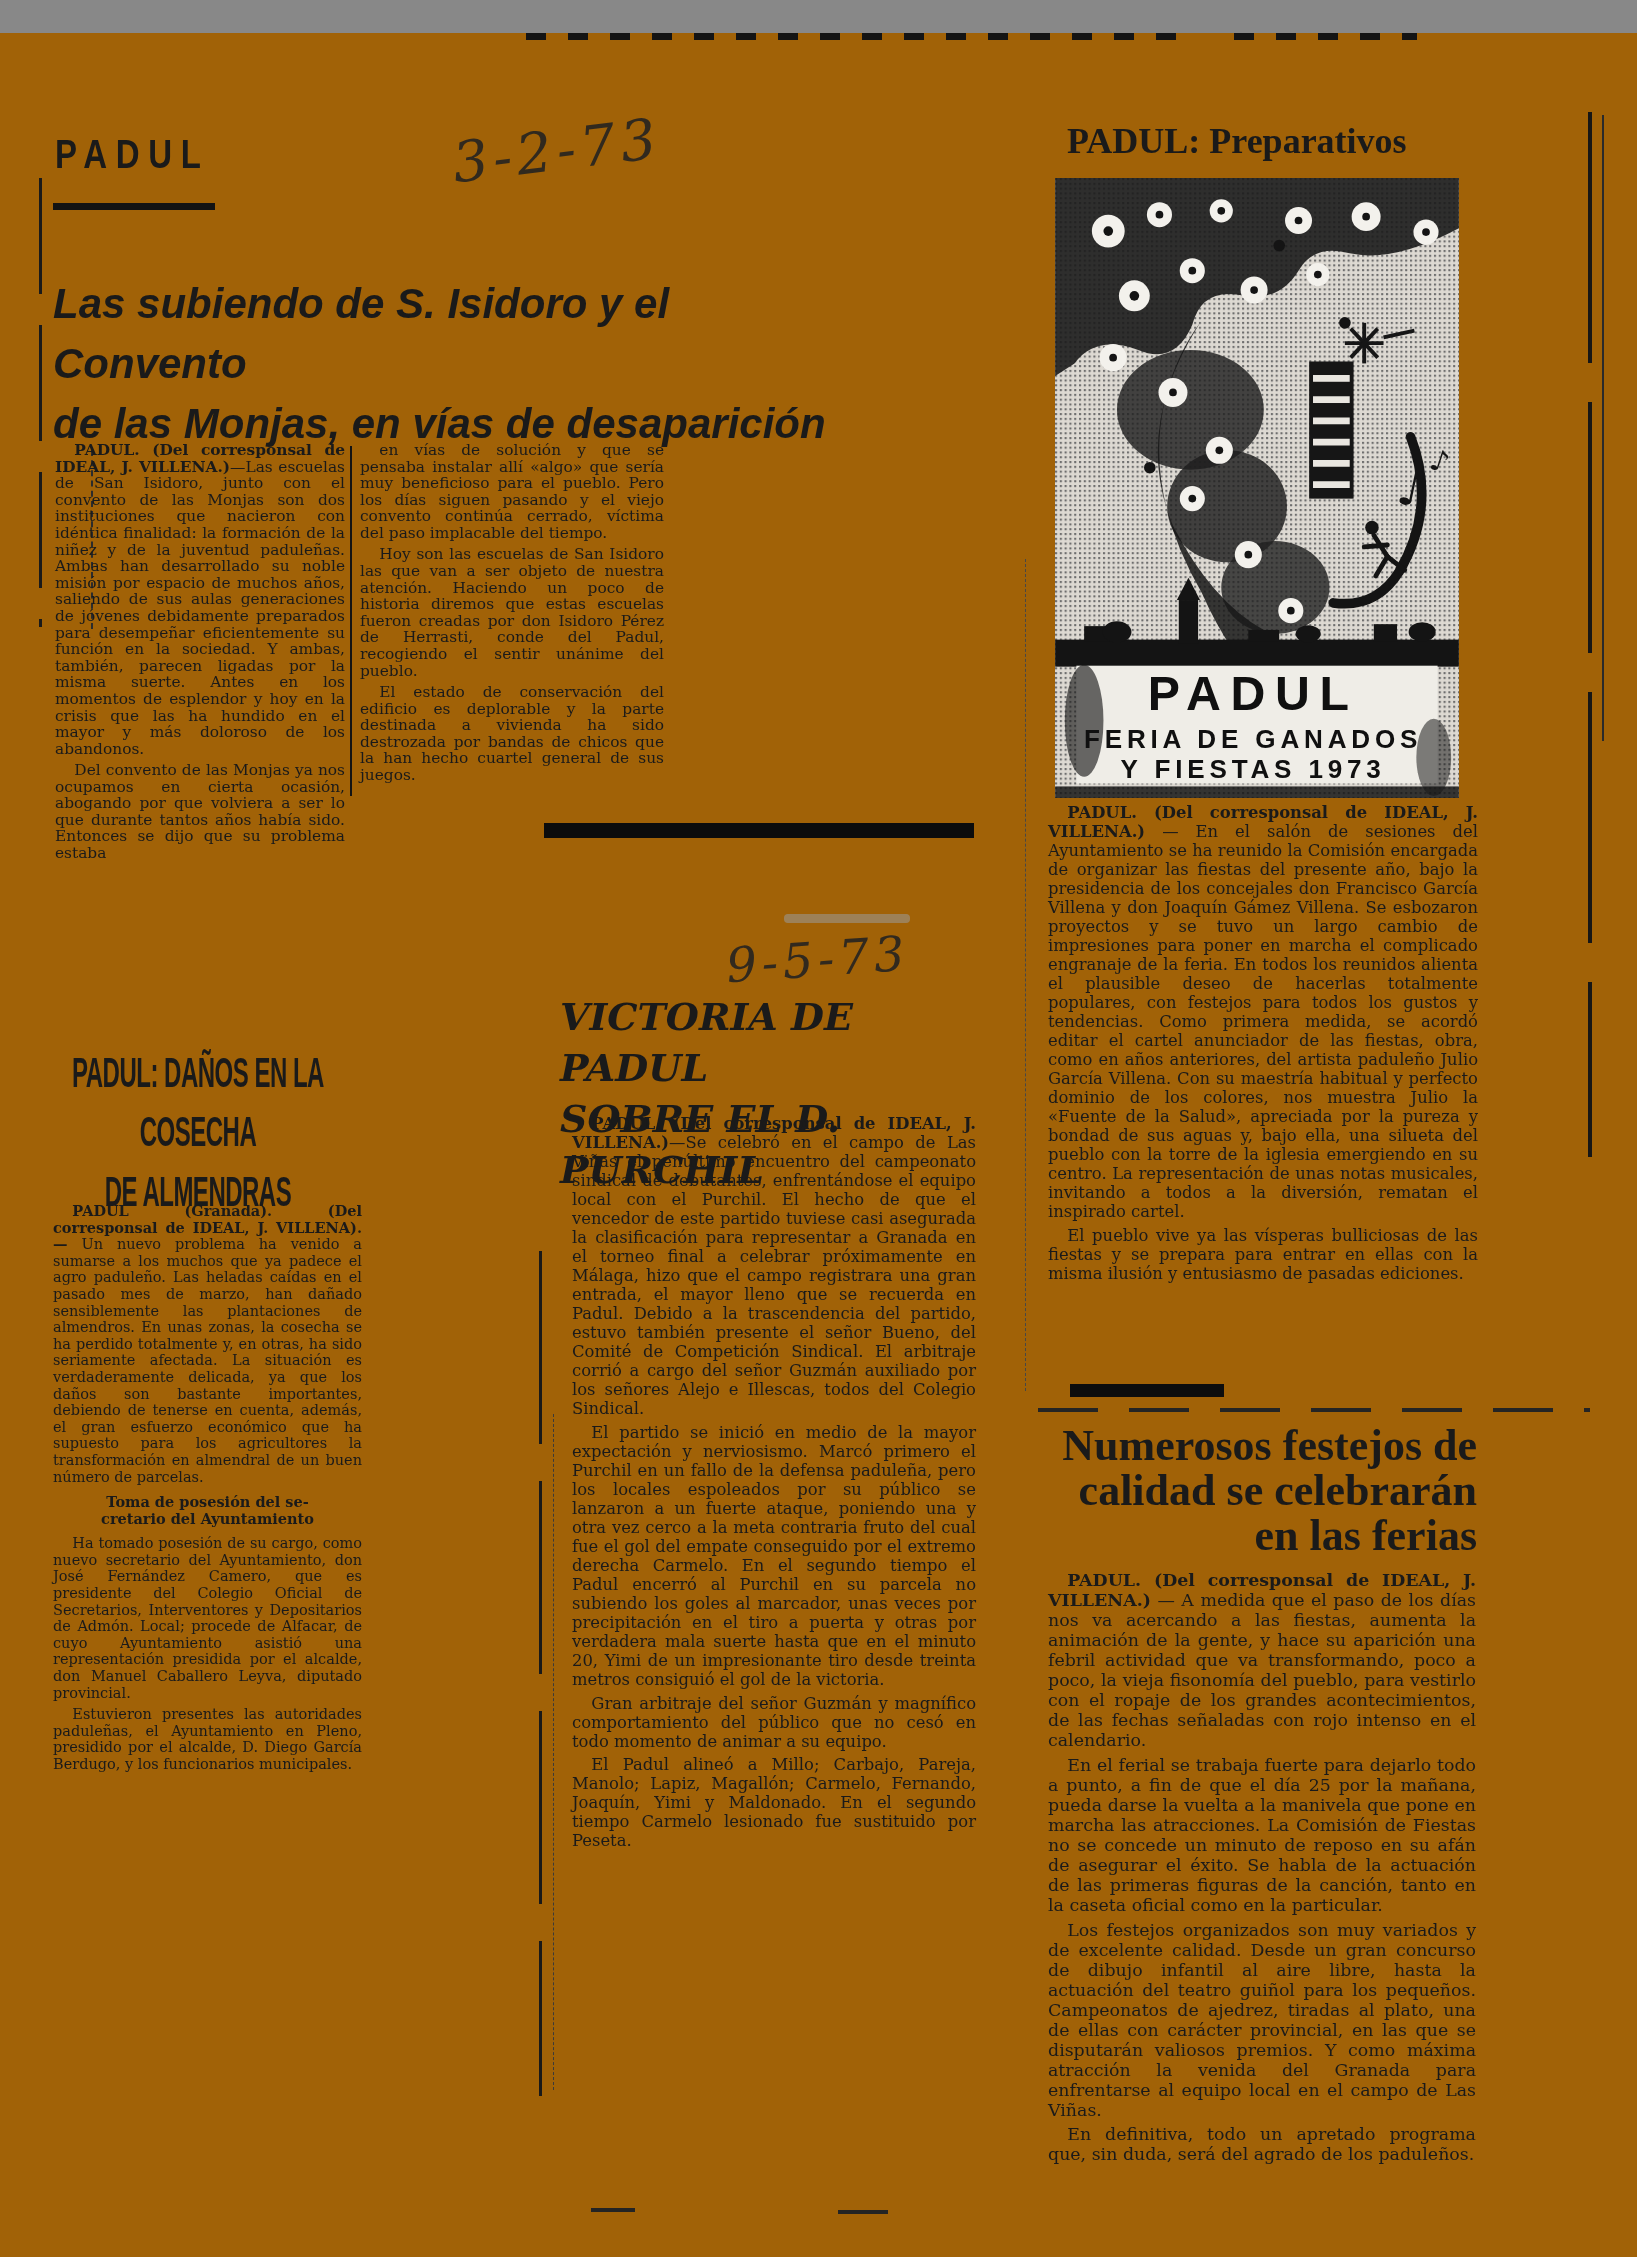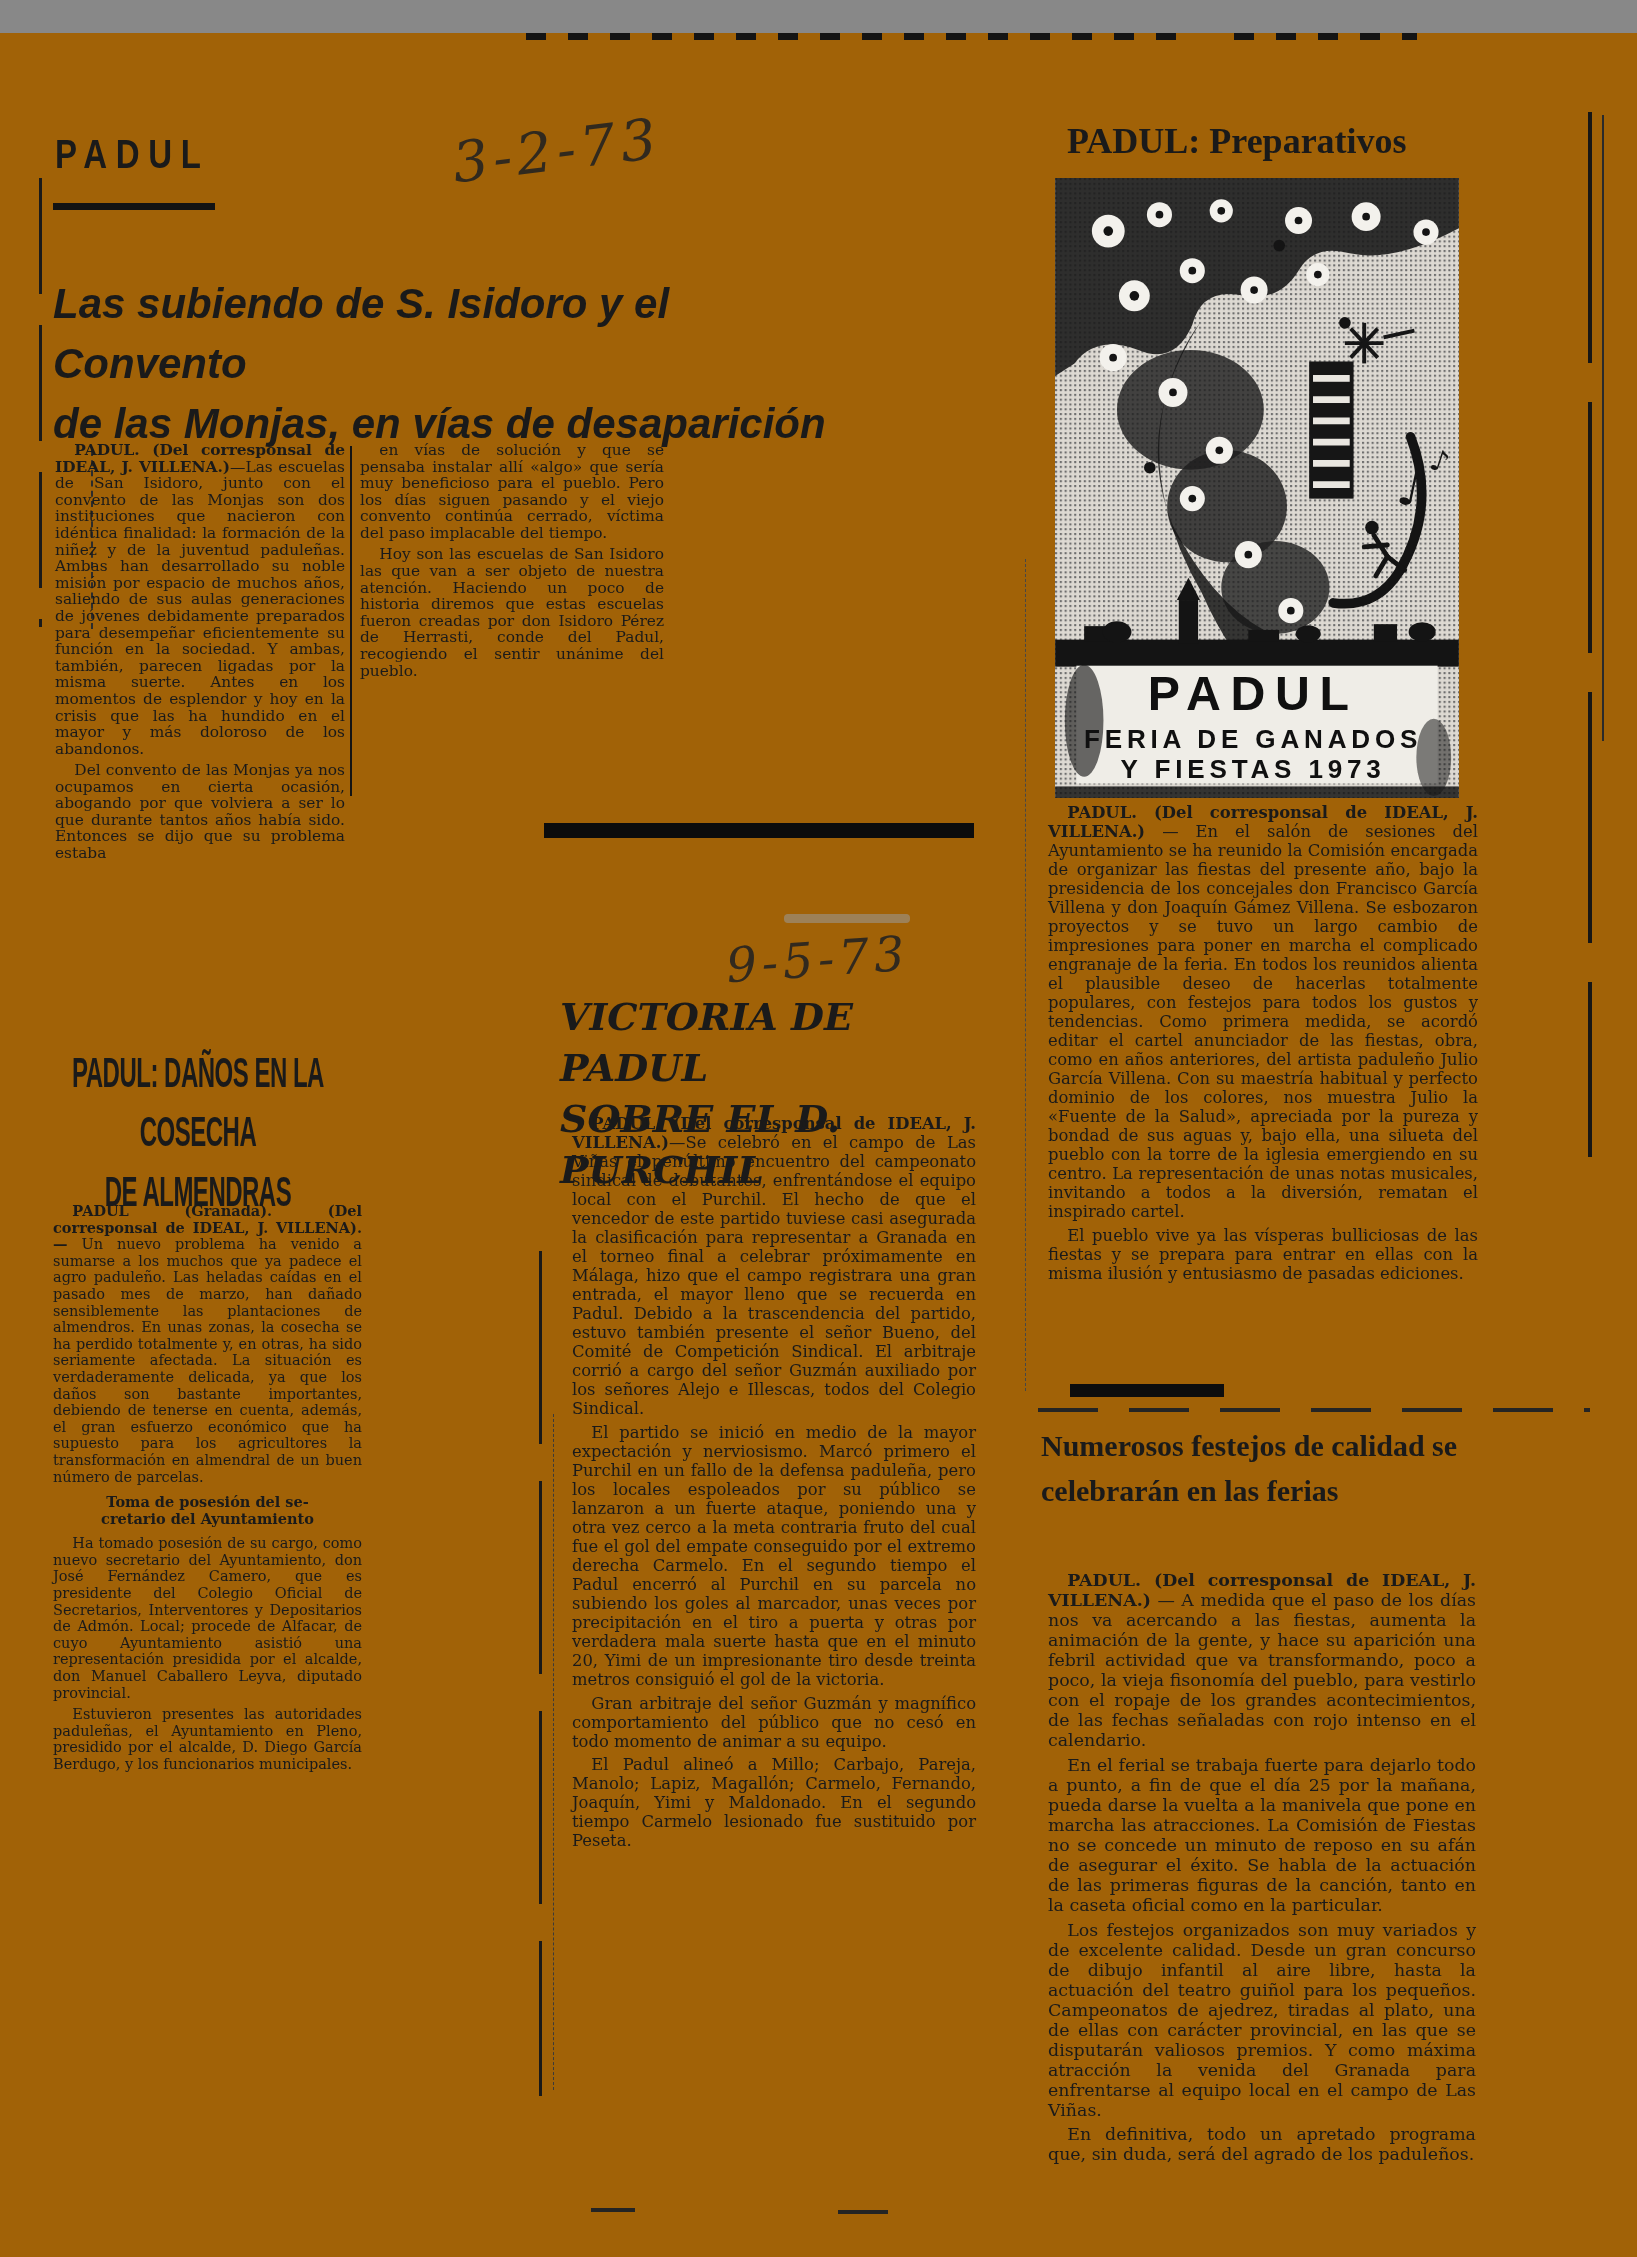--- a/index.html
+++ b/index.html
@@ -61,22 +61,22 @@
   .art4-body{left:1048px;top:770px;width:430px;font-size:16.4px;line-height:19px;}
   .vline-d1{left:1588px;top:79px;width:3.9px;height:1045px;
             background:repeating-linear-gradient(180deg,#161616 0 251px,transparent 251px 290px);}
   .vline-d2{left:1602px;top:82px;width:1.9px;height:626px;background:#2a2a2a;}
   .vline-d3{left:1025px;top:526px;width:0;height:832px;border-left:1.9px dashed #474747;}
   .sep-dashes{left:1038px;top:1375px;width:552px;height:3.9px;
               background:repeating-linear-gradient(90deg,#242424 0 60px,transparent 60px 91px);}
   .blackbar-b{left:1070px;top:1351px;width:154px;height:12.6px;background:#0d0d0d;}
 
   
-  .headline-e{left:1041px;top:1390px;width:436px;text-align:left;font-family:"Liberation Serif",serif;
-              font-weight:bold;font-size:30px;line-height:45px;}
+  .headline-e{left:1041px;top:1390px;width:436px;text-align:right;font-family:"Liberation Serif",serif;
+              font-weight:bold;font-size:44px;line-height:45px;}
   .art5-body{left:1048px;top:1537px;width:428px;font-size:17.4px;line-height:20px;}
 </style>
 </head>
 <body>
 
 <div class="page">
 
   <div class="abs cutmarks" style="left:526px;top:0;width:666px;"></div>
   <div class="abs cutmarks" style="left:1234px;top:0;width:183px;"></div>
 
@@ -94,20 +94,21 @@
       <p><strong class="lead-bold">PADUL. (Del corresponsal de IDEAL, J. VILLENA.)</strong><span>—Las escuelas de San Isidoro, junto con el convento de las Monjas son dos instituciones que nacieron con idéntica finalidad: la formación de la niñez y de la juventud paduleñas. Ambas han desarrollado su noble misión por espacio de muchos años, saliendo de sus aulas generaciones de jóvenes debidamente preparados para desempeñar eficientemente su función en la sociedad. Y ambas, también, parecen ligadas por la misma suerte. Antes en los momentos de esplendor y hoy en la crisis que las ha hundido en el mayor y más doloroso de los abandonos.</span></p>
       <div>
           <p>Del convento de las Monjas ya nos ocupamos en cierta ocasión, abogando por que volviera a ser lo que durante tantos años había sido. Entonces se dijo que su problema estaba</p>
         </div>
     </div>
     <div class="abs colrule-a"></div>
     <div class="abs bodytext art1-col art1-col2">
       <div>
           <p>en vías de solución y que se pensaba instalar allí «algo» que sería muy beneficioso para el pueblo. Pero los días siguen pasando y el viejo convento continúa cerrado, víctima del paso implacable del tiempo.</p>
           <p>Hoy son las escuelas de San Isidoro las que van a ser objeto de nuestra atención. Haciendo un poco de historia diremos que estas escuelas fueron creadas por don Isidoro Pérez de Herrasti, conde del Padul, recogiendo el sentir unánime del pueblo.</p>
+          <p>El estado de conservación del edificio es deplorable y la parte destinada a vivienda ha sido destrozada por bandas de chicos que la han hecho cuartel general de sus juegos.</p>
         </div>
     </div>
     <div class="abs blackbar-a"></div>
   </section>
 
   <section>
     <h2 class="abs headline-b" style="margin:0;">
       <span>PADUL: DAÑOS EN LA COSECHA</span><br>
       <span>DE ALMENDRAS</span>
     </h2>

